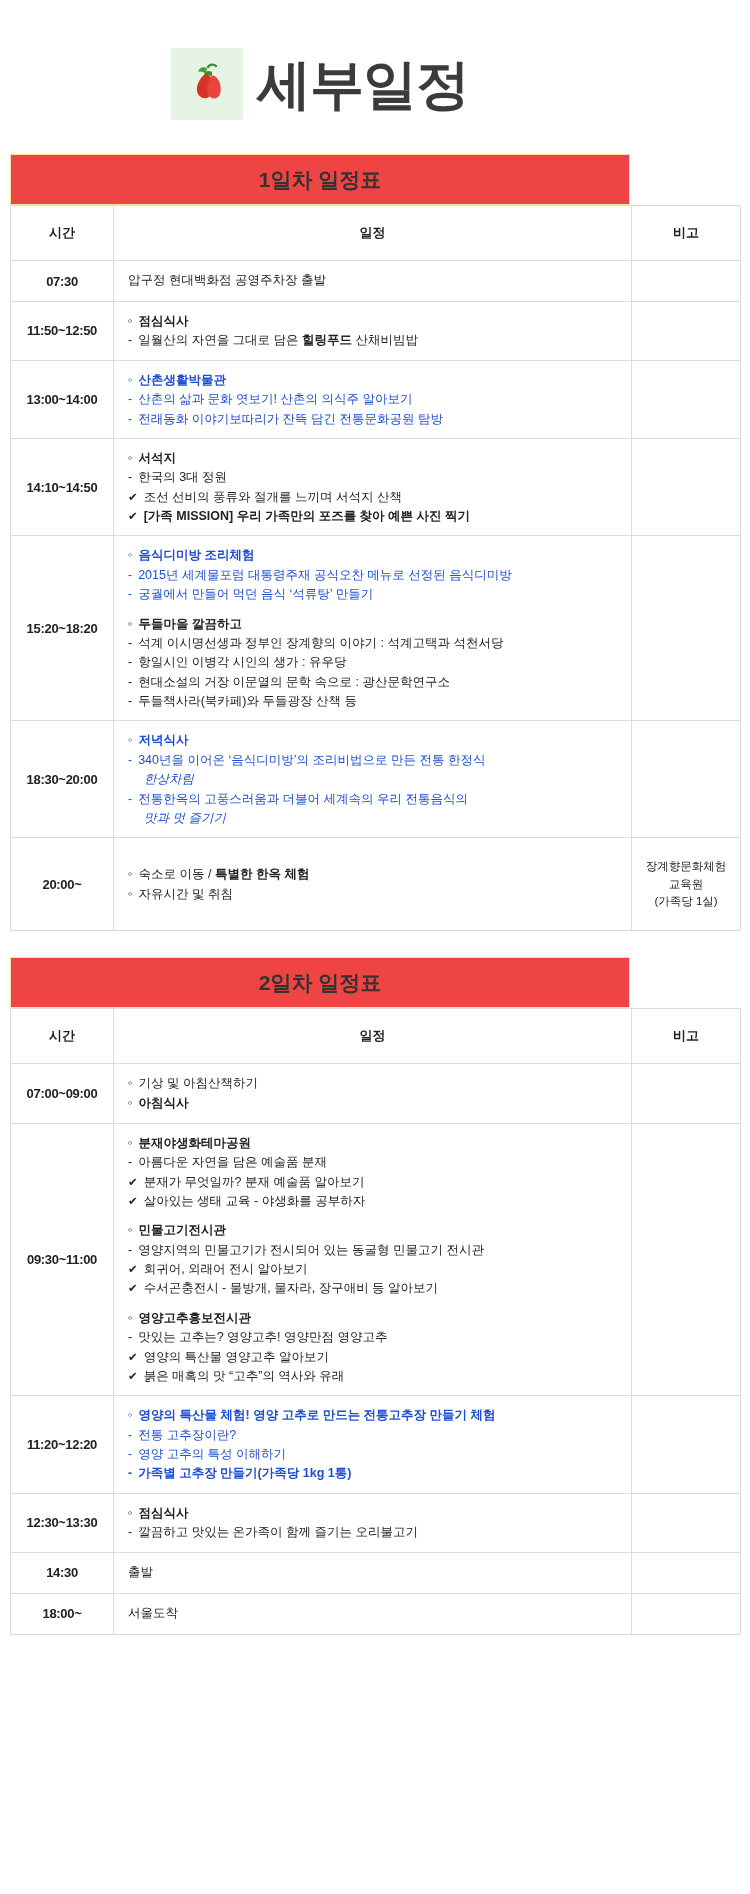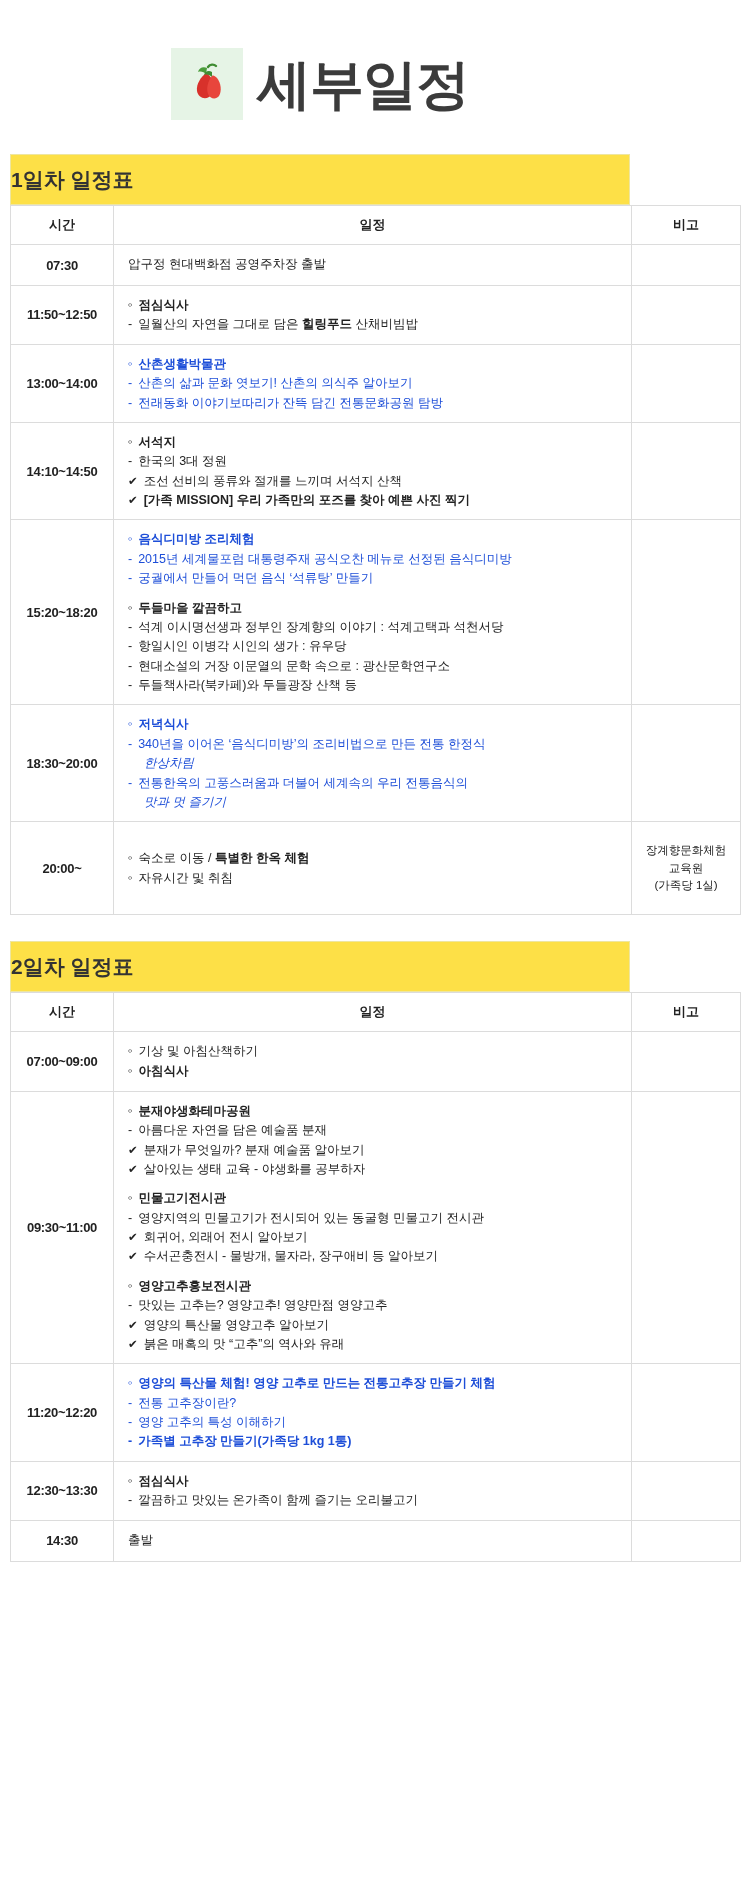--- a/index.html
+++ b/index.html
@@ -37,22 +37,22 @@
     font-weight: bold;
     letter-spacing: -1px;
     color: #3b3b3b;
     line-height: 1;
     padding-left: 6px;
   }
 
   
   .day-banner {
     margin: 0 10px;
-    background: #fde047;
-    text-align: left;
+    background: #ef4444;
+    text-align: center;
     font-size: 21px;
     font-weight: bold;
     color: #333;
     padding: 11px 0 10px 0;
     border: 1px solid #eee6a0;
   }
   .schedule-wrap { margin: 0 10px 0 10px; }
 
   
   table.sched {
@@ -60,21 +60,21 @@
     border-collapse: collapse;
     table-layout: fixed;
   }
   table.sched th, table.sched td {
     border: 1px solid #dcdcdc;
     vertical-align: middle;
   }
   table.sched thead th {
     font-size: 13px;
     font-weight: bold;
-    padding: 10px 0;
+    padding: 18px 0;
     background: #fff;
     color: #222;
   }
   col.c-time { width: 103px; }
   col.c-body { width: 518px; }
   col.c-note { width: 109px; }
 
   td.time {
     text-align: center;
     font-size: 13px;
@@ -279,18 +279,25 @@
               </td>
               <td class="note"></td>
             </tr>
             <tr>
               <td class="time">14:30</td>
               <td class="body">
                 <span class="line">출발</span>
               </td>
               <td class="note"></td>
             </tr>
+            <tr>
+              <td class="time">18:00~</td>
+              <td class="body">
+                <span class="line">서울도착</span>
+              </td>
+              <td class="note"></td>
+            </tr>
           </tbody>
         </table>
       </div>
     </div>
 
 </div>
 
 </body></html>

